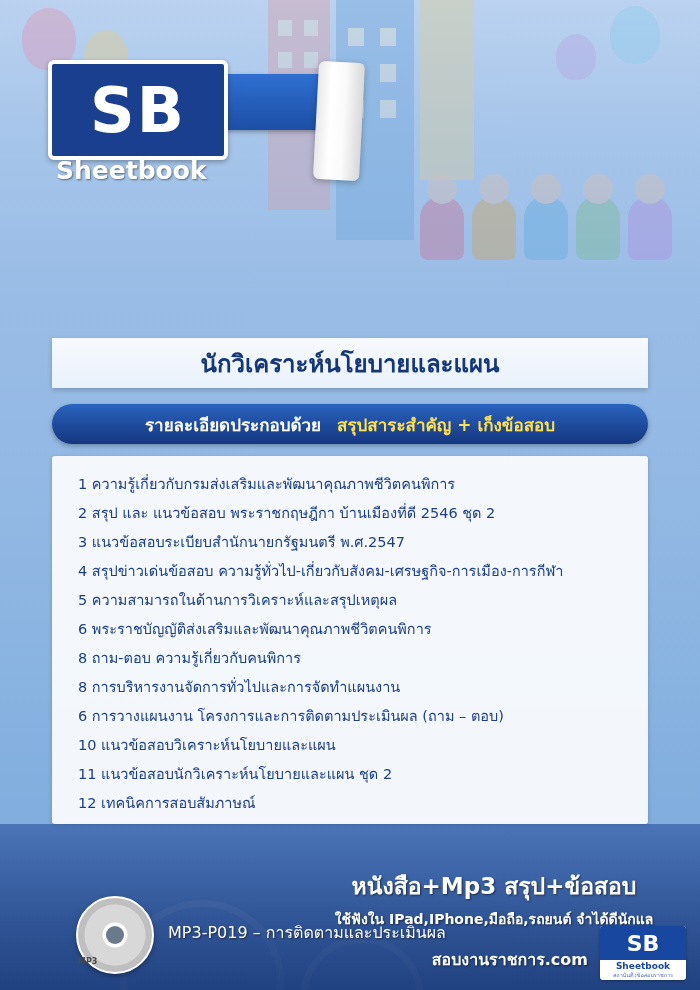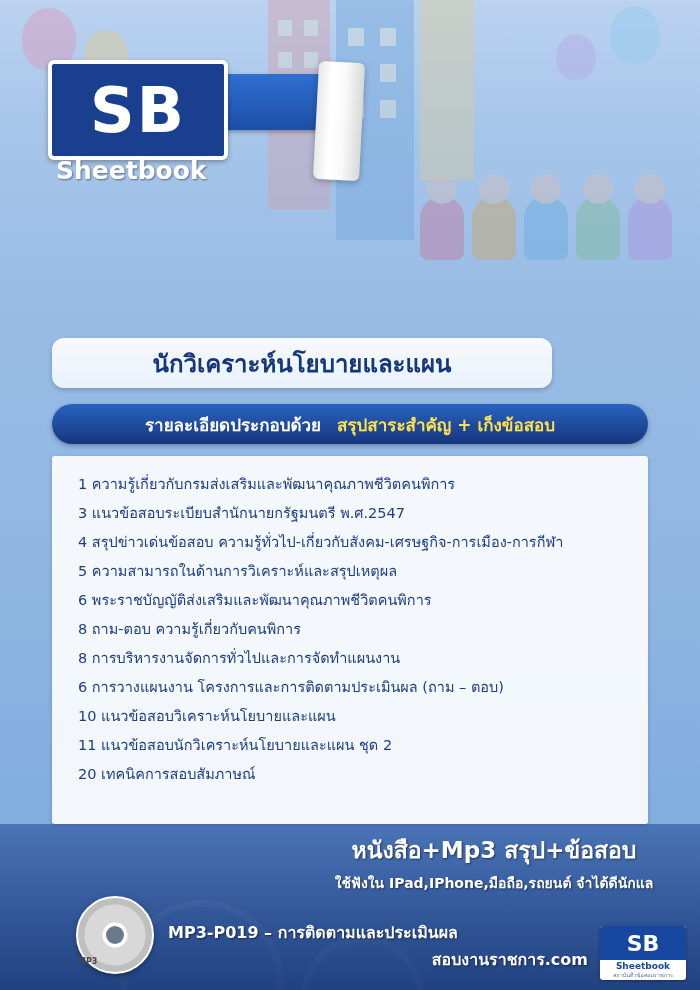--- a/index.html
+++ b/index.html
@@ -142,23 +142,23 @@
     font-size: 31px;
     font-weight: bold;
     letter-spacing: .5px;
     text-shadow: 2px 2px 0 #123f86, -1px -1px 0 #123f86, 1px -1px 0 #123f86, -1px 1px 0 #123f86, 0 4px 6px rgba(0,0,0,.35);
     white-space: nowrap;
   }
 
   .position-bar {
     position: absolute;
     left: 52px; top: 338px;
-    width: 500px; height: 50px;
+    width: 596px; height: 50px;
     background: linear-gradient(180deg, rgba(255,255,255,.92) 0%, rgba(240,246,253,.92) 100%);
-    border-radius: 12px;
+    border-radius: 0;
     box-shadow: 0 2px 5px rgba(0,0,0,.2);
     display: flex;
     align-items: center;
     justify-content: center;
   }
   .position-bar span {
     color: #15377a;
     font-size: 24px;
     font-weight: bold;
   }
@@ -215,20 +215,21 @@
     position: absolute;
     right: 26px; top: 8px;
     text-align: center;
     width: 360px;
   }
   .foot-title {
     color: #ffffff;
     font-size: 23px;
     font-weight: bold;
     text-shadow: 1px 1px 2px rgba(0,0,0,.5);
+    margin-top: 36px;
   }
   .foot-sub {
     margin-top: 4px;
     color: #ffffff;
     font-size: 14px;
     font-weight: bold;
     text-shadow: 1px 1px 2px rgba(0,0,0,.5);
   }
   .mp3-disc {
     position: absolute;
@@ -255,21 +256,21 @@
     font-size: 8px;
     color: #4a4a4a;
     margin-bottom: 6px;
     font-weight: bold;
   }
   .mp3-code {
     position: absolute;
     left: 168px; top: 96px;
     color: #ffffff;
     font-size: 16px;
-    font-weight: bold;
+    font-weight: normal;
     text-shadow: 1px 1px 2px rgba(0,0,0,.5);
   }
   .site-name {
     position: absolute;
     right: 112px; bottom: 18px;
     color: #ffffff;
     font-size: 16px;
     font-weight: bold;
     text-shadow: 1px 1px 2px rgba(0,0,0,.5);
   }
@@ -366,30 +367,31 @@
     <span>นักวิเคราะห์นโยบายและแผน</span>
   </div>
 
   <div class="detail-bar">
     <span class="lbl">รายละเอียดประกอบด้วย</span>
     <span class="hl">สรุปสาระสำคัญ + เก็งข้อสอบ</span>
   </div>
 
   <div class="list-panel">
     <div class="list-item">1 ความรู้เกี่ยวกับกรมส่งเสริมและพัฒนาคุณภาพชีวิตคนพิการ</div>
+    <div class="list-item">2 สรุป และ แนวข้อสอบ พระราชกฤษฎีกา บ้านเมืองที่ดี 2546 ชุด 2</div>
     <div class="list-item">3 แนวข้อสอบระเบียบสำนักนายกรัฐมนตรี พ.ศ.2547</div>
     <div class="list-item">4 สรุปข่าวเด่นข้อสอบ ความรู้ทั่วไป-เกี่ยวกับสังคม-เศรษฐกิจ-การเมือง-การกีฬา</div>
     <div class="list-item">5 ความสามารถในด้านการวิเคราะห์และสรุปเหตุผล</div>
     <div class="list-item">6 พระราชบัญญัติส่งเสริมและพัฒนาคุณภาพชีวิตคนพิการ</div>
     <div class="list-item">8 ถาม-ตอบ ความรู้เกี่ยวกับคนพิการ</div>
     <div class="list-item">8 การบริหารงานจัดการทั่วไปและการจัดทำแผนงาน</div>
     <div class="list-item">6 การวางแผนงาน โครงการและการติดตามประเมินผล (ถาม – ตอบ)</div>
     <div class="list-item">10 แนวข้อสอบวิเคราะห์นโยบายและแผน</div>
     <div class="list-item">11 แนวข้อสอบนักวิเคราะห์นโยบายและแผน ชุด 2</div>
-    <div class="list-item">20 เทคนิคการสอบสัมภาษณ์</div>
+    <div class="list-item">12 เทคนิคการสอบสัมภาษณ์</div>
   </div>
 
   <div class="footer-panel">
     <div class="footer-right">
       <div class="foot-title">หนังสือ+Mp3 สรุป+ข้อสอบ</div>
       <div class="foot-sub">ใช้ฟังใน IPad,IPhone,มือถือ,รถยนต์ จำได้ดีนักแล</div>
     </div>
 
     <div class="mp3-disc">
       <div class="hole"></div>

